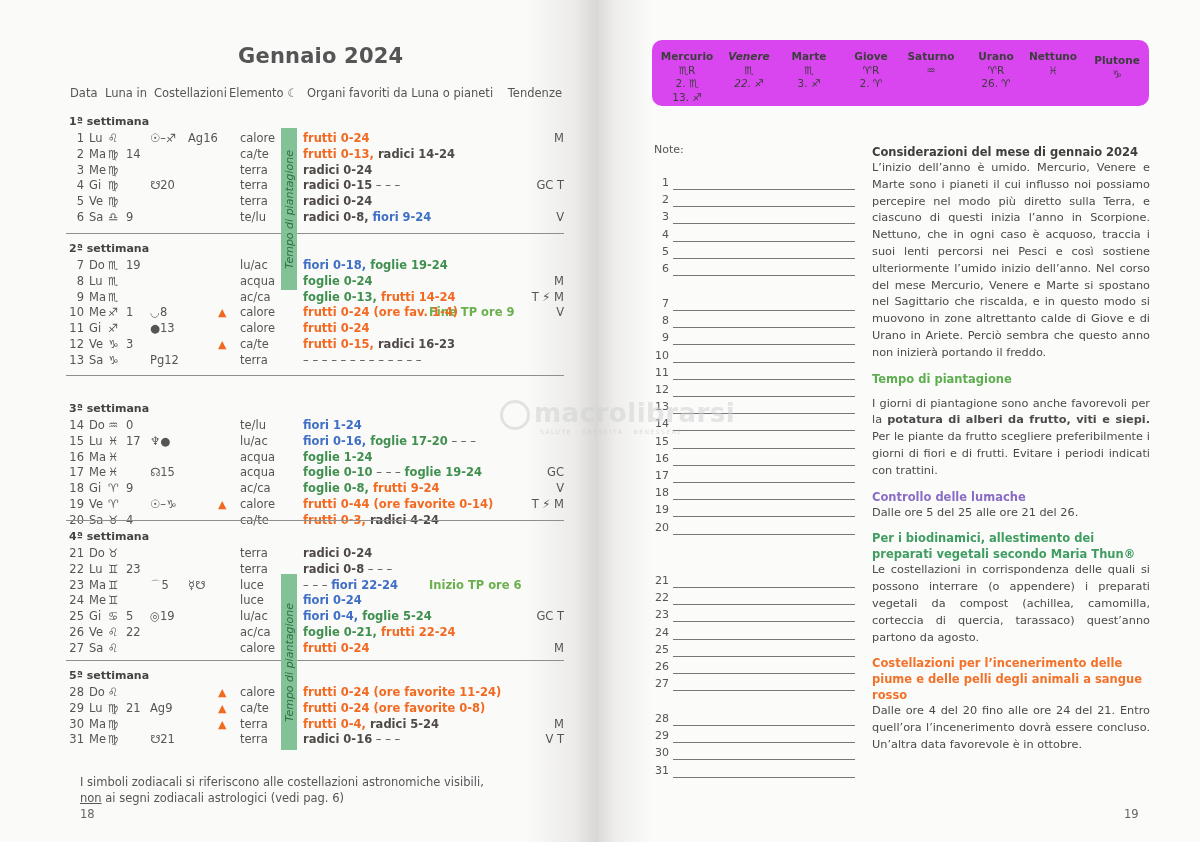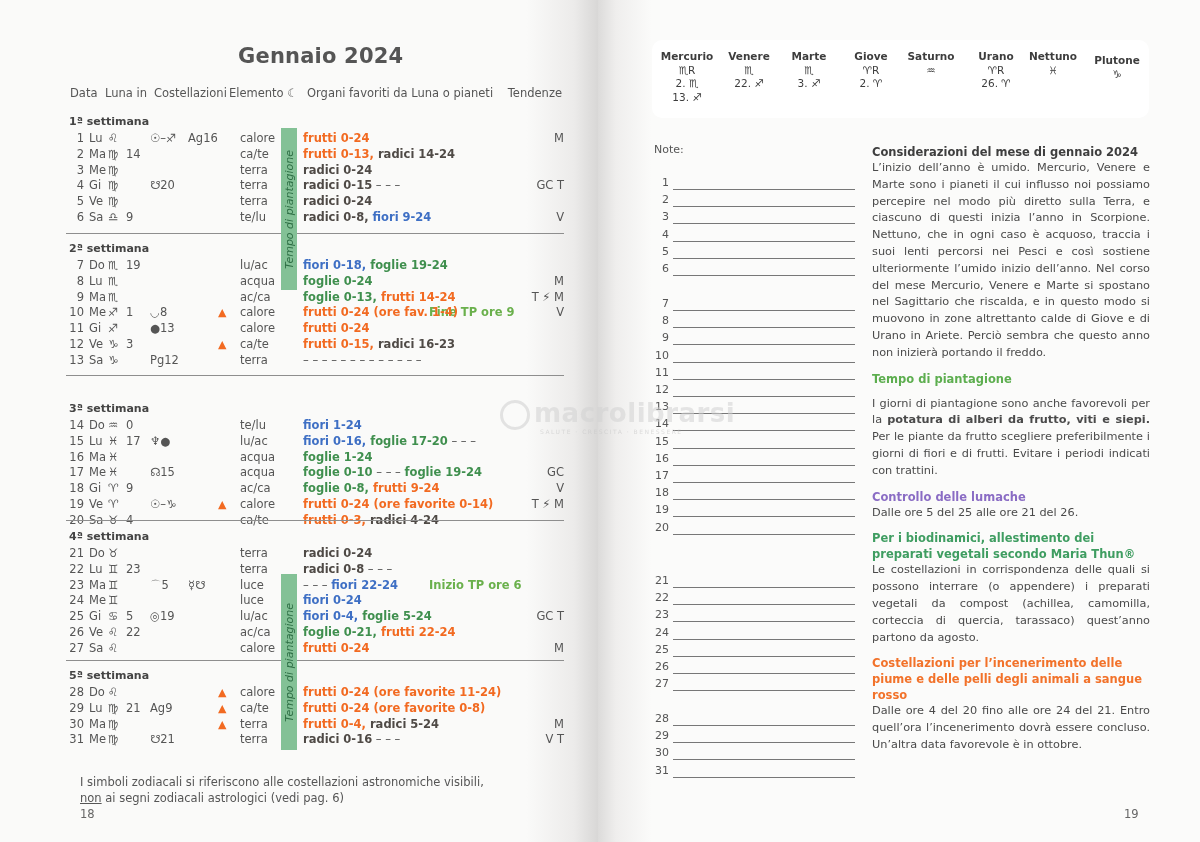--- a/index.html
+++ b/index.html
@@ -40,21 +40,21 @@
 
   .tp-bar { position: absolute; left: 281px; width: 16px; background: #83c196; }
   .tp-label { position: absolute; left: 0; top: 0; width: 16px; height: 100%; display: flex; align-items: center; justify-content: center; }
   .tp-label span { display: block; transform: rotate(-90deg); white-space: nowrap; font-size: 11px; font-style: italic; color: #2e6f45; }
 
   .footnote { position: absolute; left: 80px; width: 470px; top: 774px; font-size: 11.5px; color: #555; line-height: 16px; }
   .footnote u { text-decoration: underline; }
   .pagenum { position: absolute; font-size: 11.5px; color: #666; }
 
   
-  .planets { position: absolute; left: 652px; top: 40px; width: 497px; height: 78px; background: #ffffff; border-radius: 10px; }
+  .planets { position: absolute; left: 652px; top: 40px; width: 497px; height: 66px; background: #d946ef; border-radius: 10px; }
   .planet { position: absolute; top: 10px; text-align: center; font-size: 10.5px; color: #3d3d3d; line-height: 13.5px; }
   .planet .pname { font-weight: bold; color: #3d3d3d; }
   .planet .pline { display: block; }
 
   .notes-label { position: absolute; left: 654px; top: 143px; font-size: 11px; color: #555; }
   .note-line { position: absolute; left: 655px; width: 200px; height: 16px; }
   .note-line .nnum { position: absolute; right: 186px; top: 0; font-size: 11px; color: #555; text-align: right; }
   .note-line .nrule { position: absolute; left: 18px; right: 0; bottom: 2px; height: 1px; background: #777; }
 
   .considerations { position: absolute; left: 872px; top: 144px; width: 278px; font-size: 11.3px; color: #4a4a4a; line-height: 16.8px; }
@@ -334,21 +334,21 @@
             <span class="c-day">19</span>
             <span class="c-wd">Ve</span>
             <span class="c-moon">♈</span>
             <span class="c-mnum"></span>
             <span class="c-const">☉–♑</span>
             <span class="c-const2"></span>
             <span class="c-tri">▲</span>
             <span class="c-elem">calore</span>
             <span class="c-note"></span>
             <span class="c-tend">T  ⚡  M</span>
-            <span class="c-org"><span class="frutti">frutti 0-24 (ore favorite 0-14)</span></span>
+            <span class="c-org"><span class="frutti">frutti 0-44 (ore favorite 0-14)</span></span>
           </div>
           <div class="row">
             <span class="c-day">20</span>
             <span class="c-wd">Sa</span>
             <span class="c-moon">♉</span>
             <span class="c-mnum">4</span>
             <span class="c-const"></span>
             <span class="c-const2"></span>
             <span class="c-tri"></span>
             <span class="c-elem">ca/te</span>
@@ -534,21 +534,21 @@
   </div>
 </div>
 
 <div class="planets" id="planets-box">
     <div class="planet" style="left: 6px; width: 58px;">
       <div class="pname">Mercurio</div>
       <span class="pline">♏R</span>
       <span class="pline">2. ♏</span>
       <span class="pline">13. ♐</span>
     </div>
-    <div class="planet" style="left: 68px; width: 58px;">
+    <div class="planet" style="left: 68px; width: 58px; font-style: italic;">
       <div class="pname">Venere</div>
       <span class="pline">♏</span>
       <span class="pline">22. ♐</span>
     </div>
     <div class="planet" style="left: 128px; width: 58px;">
       <div class="pname">Marte</div>
       <span class="pline">♏</span>
       <span class="pline">3. ♐</span>
     </div>
     <div class="planet" style="left: 190px; width: 58px;">

